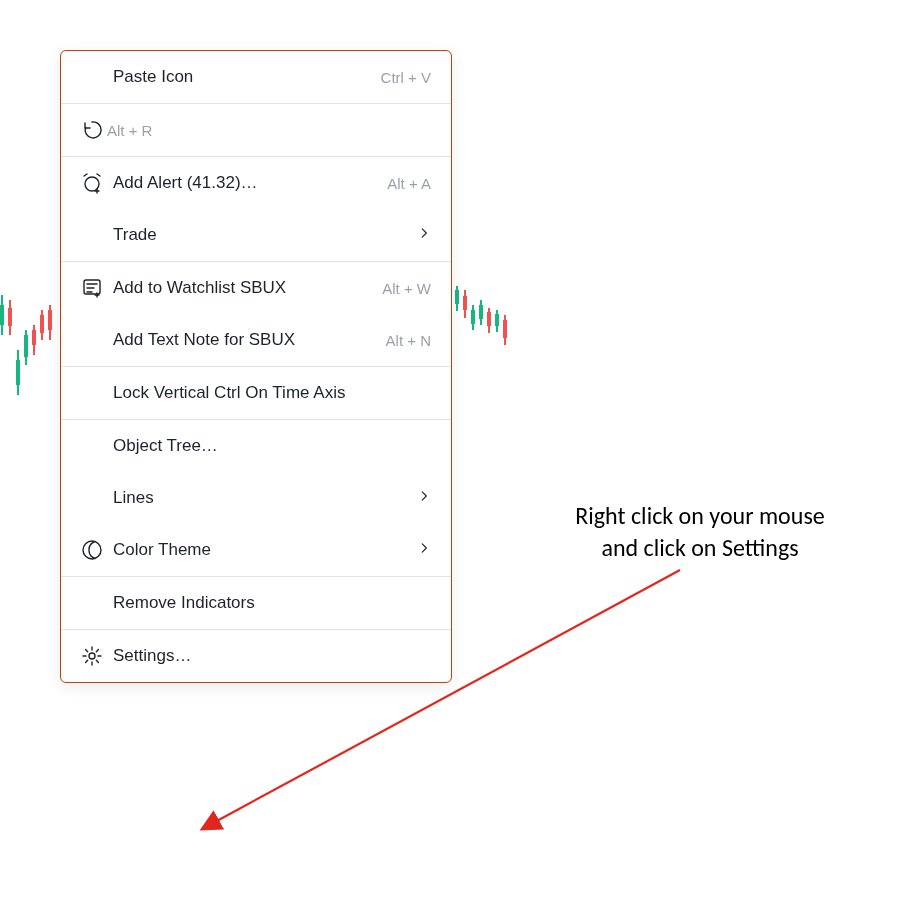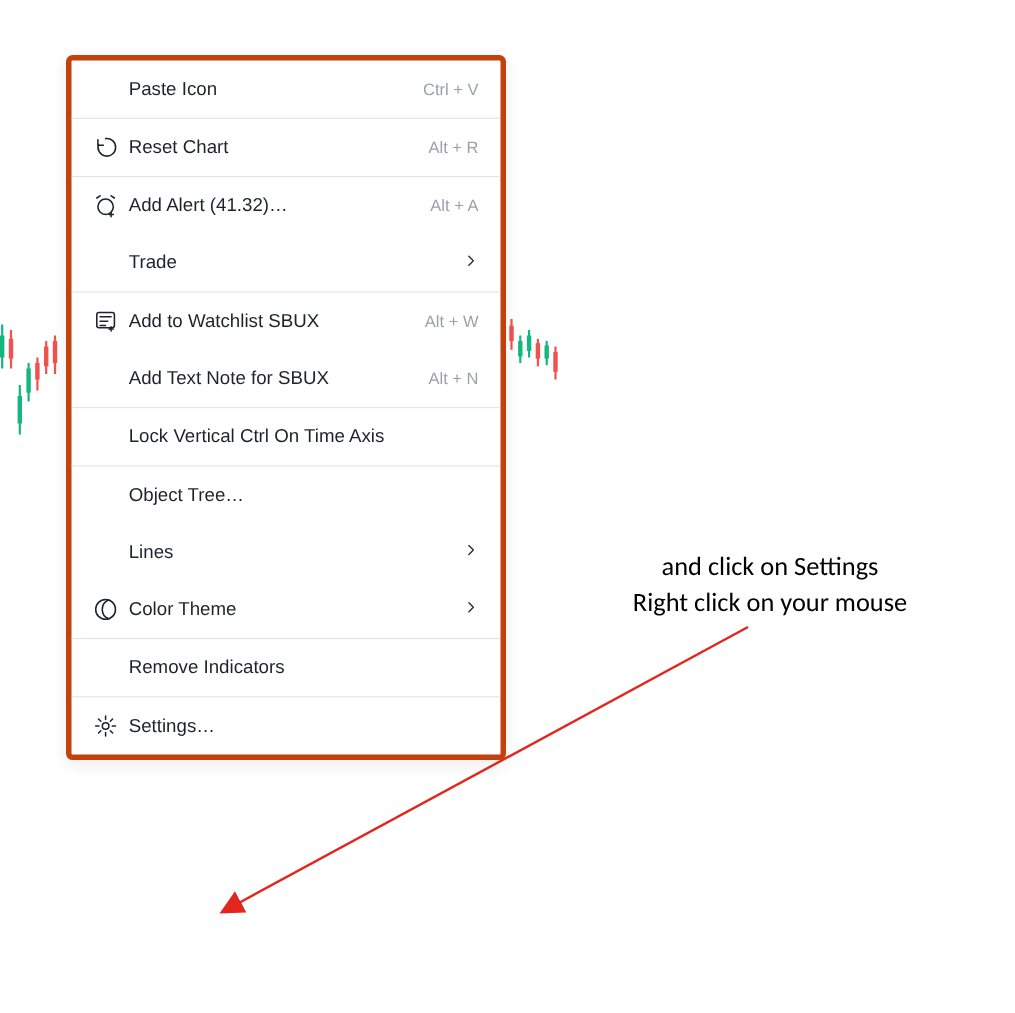--- a/index.html
+++ b/index.html
@@ -5,21 +5,21 @@
   html,body{margin:0;padding:0;width:923px;height:921px;background:#fff;font-family:"Segoe UI",Arial,sans-serif;overflow:hidden;position:relative;}
   .right-mask{position:absolute;left:509px;top:0;width:414px;height:921px;background:#fff;}
   
   .chart-bg{position:absolute;left:0;top:280px;width:530px;height:160px;pointer-events:none;}
   .candle{position:absolute;width:4px;}
   .candle .wick{position:absolute;left:1px;width:2px;background:currentColor;}
   .candle .body{position:absolute;left:0;width:4px;background:currentColor;}
   .g{color:#16b67f;}
   .r{color:#ef5350;}
   
-  .menu{position:absolute;left:60px;top:50px;width:390px;background:#fff;border:5px solid #c2410c;border-radius:6px;box-shadow:0 4px 16px rgba(0,0,0,.08);overflow:hidden;}
+  .menu{position:absolute;left:60px;top:50px;width:390px;background:#fff;border:1px solid #c2410c;border-radius:6px;box-shadow:0 4px 16px rgba(0,0,0,.08);overflow:hidden;}
   .item{display:flex;align-items:center;height:52px;padding:0 20px 0 16px;cursor:pointer;font-size:17px;color:#1e222d;}
   .icon-slot{width:30px;display:flex;justify-content:center;align-items:center;flex-shrink:0;}
   .icon-slot svg{width:24px;height:24px;stroke:#1e222d;stroke-width:1.4;fill:none;stroke-linecap:round;stroke-linejoin:round;}
   .indent{width:30px;flex-shrink:0;}
   .label{flex:1;margin-left:6px;}
   .shortcut{color:#9ba0ab;font-size:15px;text-align:right;}
   .chev{color:#2a2e39;}
   .sep{height:1px;background:#e0e3eb;}
   
   .annot{position:absolute;left:490px;top:500px;width:420px;font-family:Calibri,Arial,sans-serif;font-size:24px;color:#000;line-height:1.35;text-align:center;}
@@ -104,21 +104,20 @@
   </div>
   <div class="sep"></div>
 
   <div class="item">
     <span class="icon-slot">
       <svg viewBox="0 0 24 24">
           <path d="M5 5 L5 10 L10 10"></path>
           <path d="M5.5 9.5 A8 8 0 1 0 12 4"></path>
         </svg>
     </span>
-    <span class="label">Reset Chart</span>
     <span class="shortcut">Alt + R</span>
   </div>
   <div class="sep"></div>
 
   <div class="item">
     <span class="icon-slot">
       <svg viewBox="0 0 24 24">
           <circle cx="12" cy="13" r="7"></circle>
           <path d="M4 5 L7 3 M20 5 L17 3"></path>
           <path d="M17 18 L17 22 M15 20 L19 20"></path>
@@ -208,22 +207,22 @@
           <circle cx="12" cy="12" r="3"></circle>
           <path d="M12 3 L12 6 M12 18 L12 21 M3 12 L6 12 M18 12 L21 12 M5.6 5.6 L7.7 7.7 M16.3 16.3 L18.4 18.4 M5.6 18.4 L7.7 16.3 M16.3 7.7 L18.4 5.6"></path>
         </svg>
     </span>
     <span class="label">Settings…</span>
   </div>
 
 </div>
 
 <div class="annot">
+  <div>Right click on your mouse</div>
   <div>and click on Settings</div>
-  <div>Right click on your mouse</div>
 </div>
 
 <svg class="arrow-svg" viewBox="0 0 510 300">
   <defs>
     <marker id="ah" markerWidth="12" markerHeight="12" refX="2" refY="5" orient="auto">
       <path d="M0,0 L10,5 L0,10 Z" fill="#e2261d"></path>
     </marker>
   </defs>
   <line x1="490" y1="20" x2="25" y2="272" stroke="#e2261d" stroke-width="2.2" marker-end="url(#ah)"></line>
 </svg>

